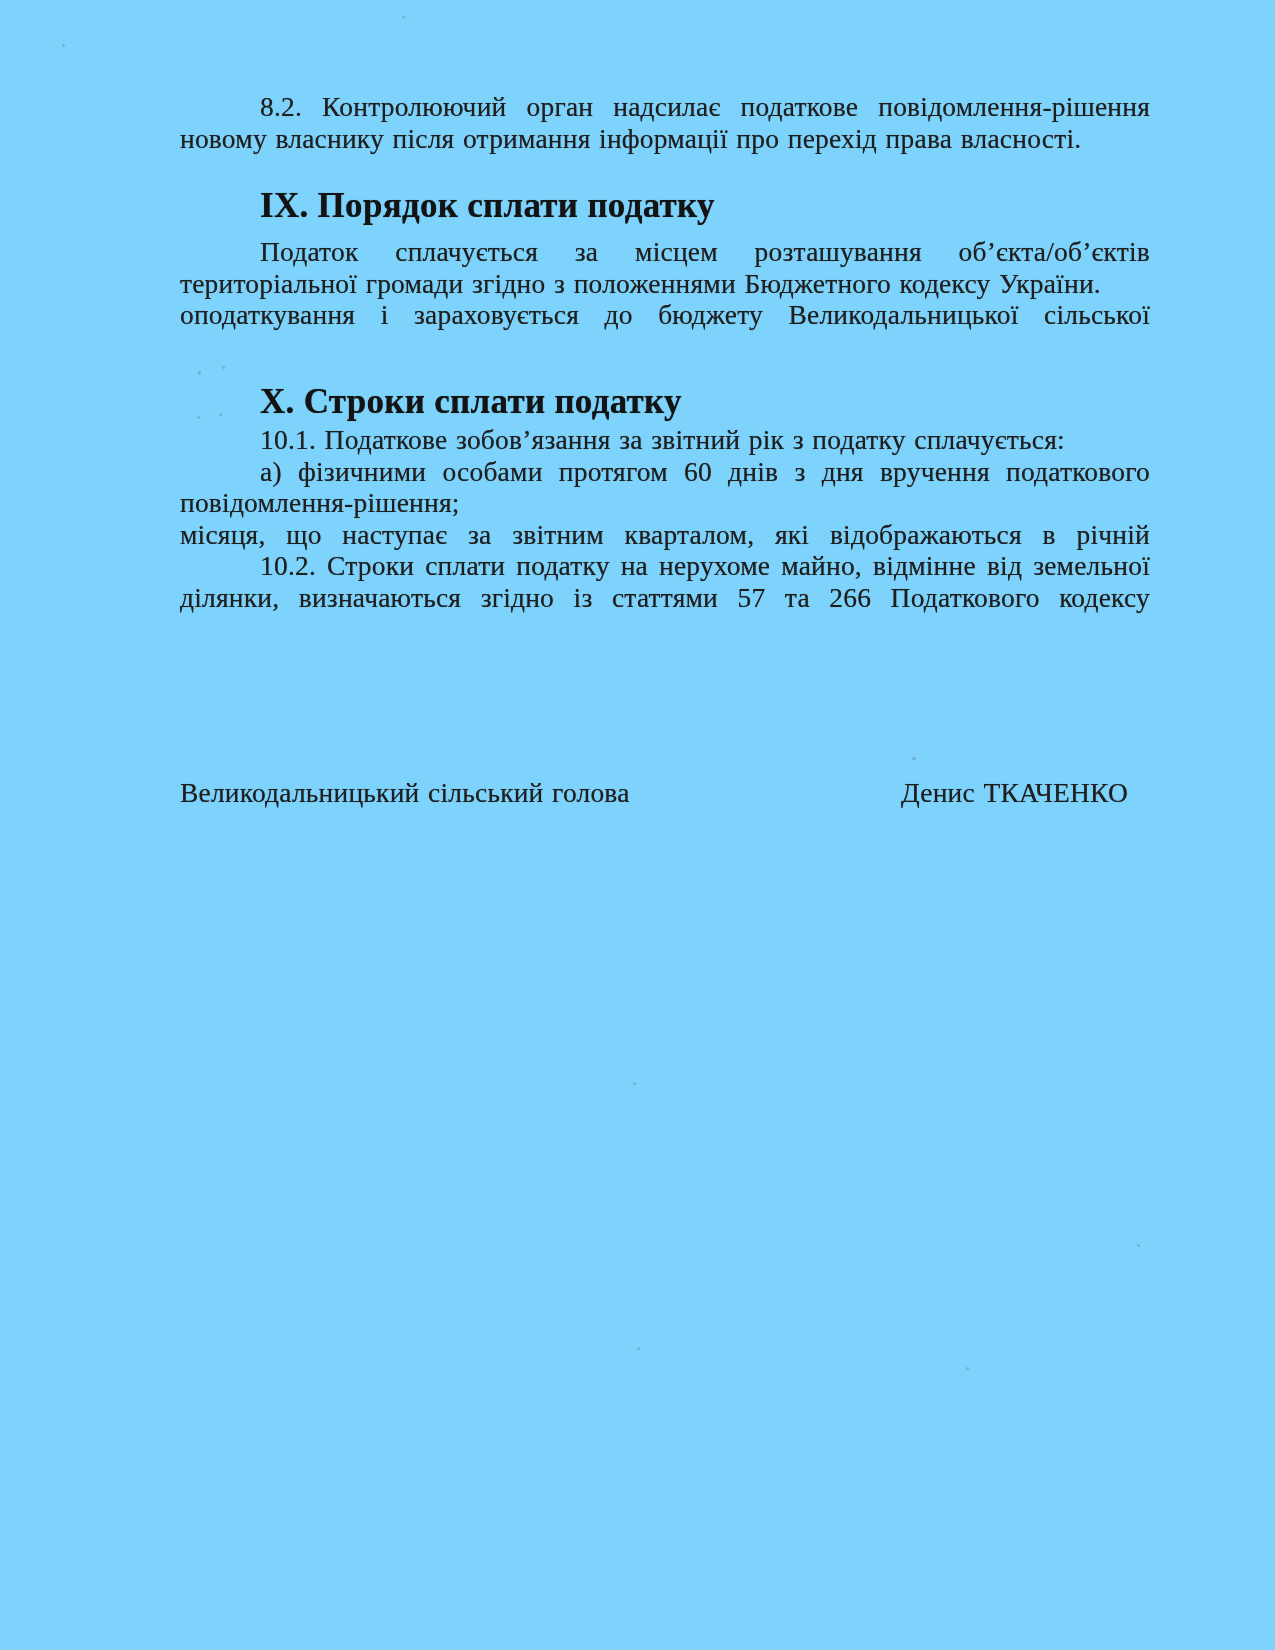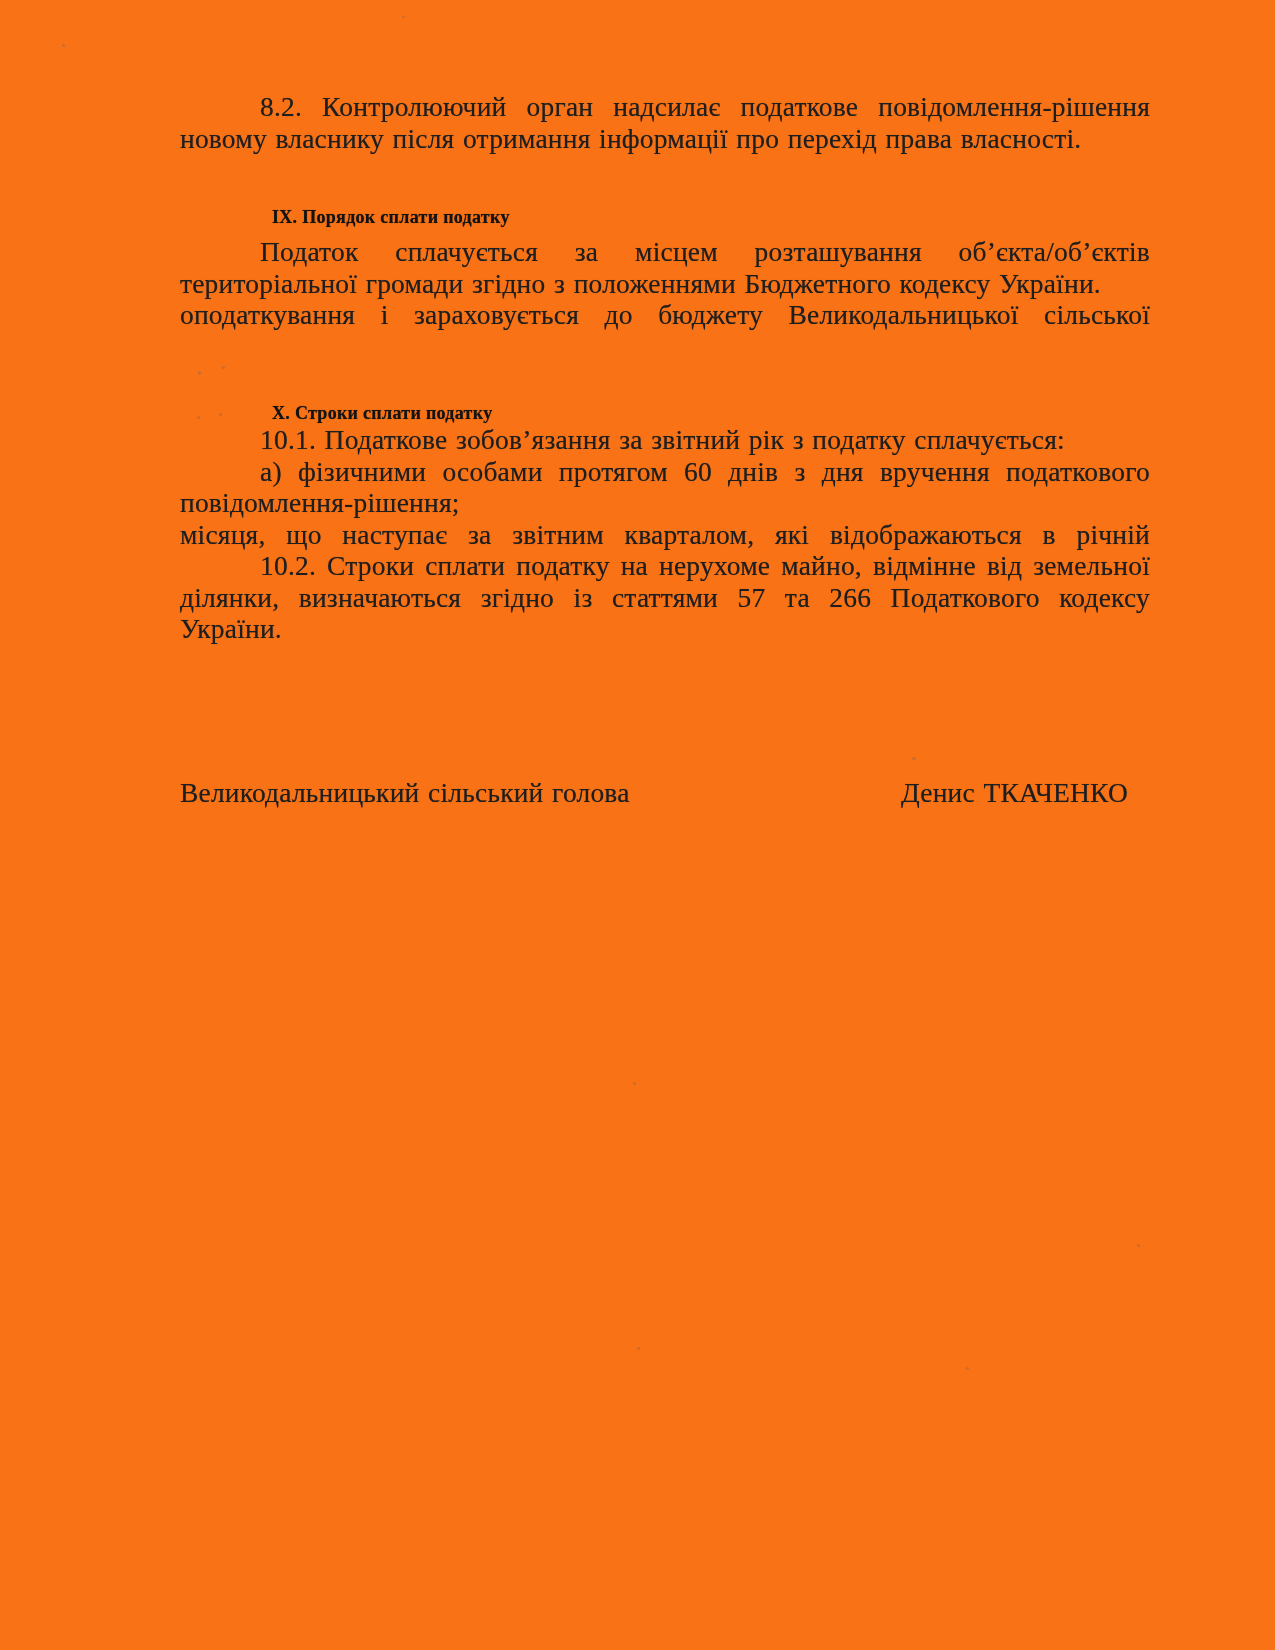--- a/index.html
+++ b/index.html
@@ -10,21 +10,21 @@
   body {
     width: 1275px;
     height: 1650px;
     overflow: hidden;
     font-family: "Liberation Serif", "DejaVu Serif", serif;
   }
   .page {
     position: relative;
     width: 1275px;
     height: 1650px;
-    background: #f97316;
+    background: #7dd3fc;
     color: #1f1f1f;
   }
   .block {
     position: absolute;
     left: 180px;
     width: 970px;
   }
   .line {
     line-height: 31.5px;
     font-size: 27.5px;
@@ -34,23 +34,23 @@
     text-shadow: 0 0 0.7px rgba(40,40,40,0.65);
   }
   .j {
     text-align: justify;
     text-align-last: justify;
   }
   .ind {
     padding-left: 80px;
   }
   .heading {
-    margin: 12px;
+    margin: 0;
     padding-left: 80px;
-    font-size: 18px;
+    font-size: 35px;
     line-height: 31.5px;
     font-weight: 700;
     color: #131313;
     letter-spacing: 0.3px;
     text-shadow: 0 0 0.8px rgba(20,20,20,0.7);
   }
   .signature-row {
     position: absolute;
     left: 180px;
     width: 970px;
@@ -94,21 +94,20 @@
       <div class="line">повідомлення-рішення;</div>
     </div>
 
     <div>
       <div class="line j">місяця, що наступає за звітним кварталом, які відображаються в річній</div>
     </div>
 
     <div>
       <div class="line j ind">10.2. Строки сплати податку на нерухоме майно, відмінне від земельної</div>
       <div class="line j">ділянки, визначаються згідно із статтями 57 та 266 Податкового кодексу</div>
-      <div class="line">України.</div>
     </div>
   </section>
 
   <div class="signature-row" style="top: 777px;">
     <span class="line">Великодальницький сільський голова</span>
     <span class="line">Денис ТКАЧЕНКО</span>
   </div>
 
   <div class="speck" style="left:62px;  top:44px;  width:3px; height:3px;"></div>
   <div class="speck" style="left:402px; top:16px;  width:3px; height:2px;"></div>

